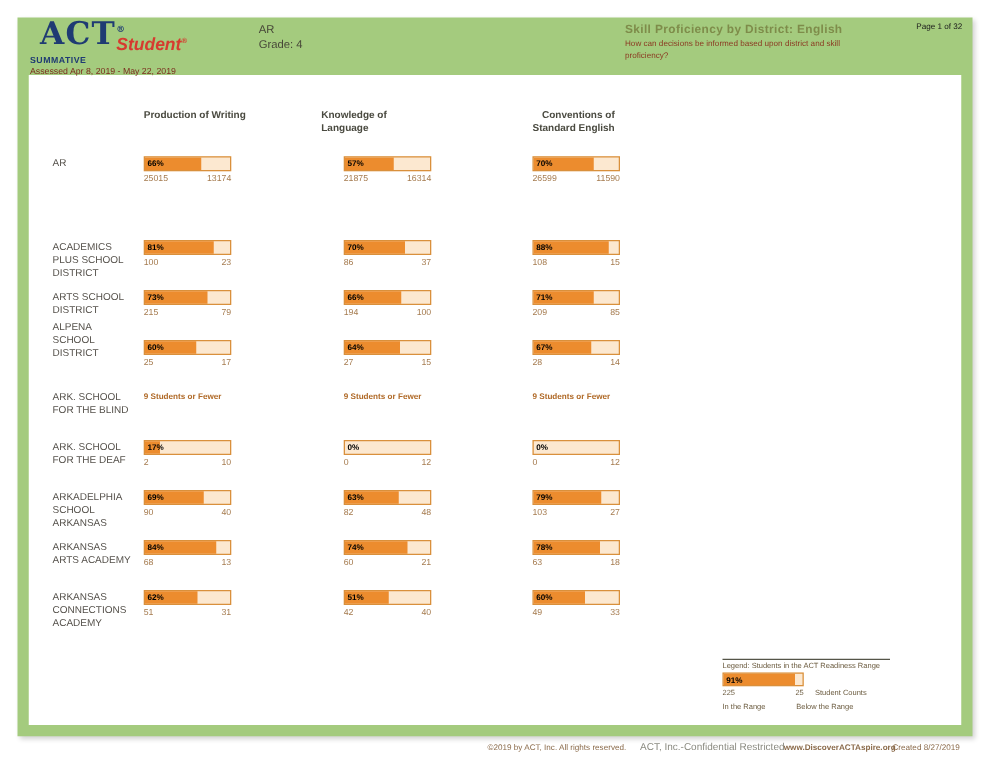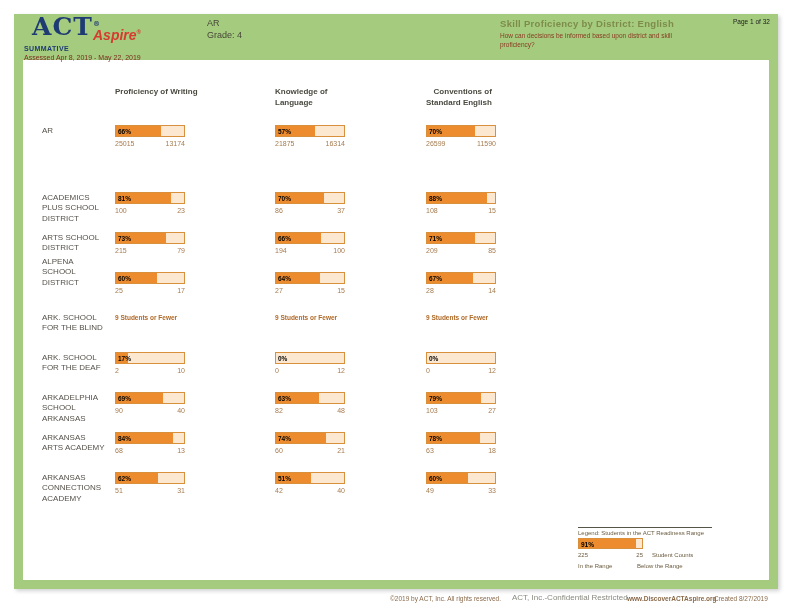--- a/index.html
+++ b/index.html
@@ -21,21 +21,21 @@
   .aspire-reg { font-size:6px; vertical-align:super; }
   .summative { left:24px; top:45px; font-size:7px; font-weight:bold; color:#1F3B73; letter-spacing:0.4px; }
   .assessed { left:24px; top:54px; font-size:7px; color:#7B2D1E; }
   .state { left:207px; top:18px; font-size:9px; color:#474738; }
   .grade { left:207px; top:30px; font-size:9px; color:#474738; }
   .report-title { left:500px; top:18px; font-size:9.5px; font-weight:bold; color:#7E8C4A; letter-spacing:0.3px; }
   .report-subtitle { left:500px; top:31px; width:205px; font-size:6.5px; color:#8B3A22; line-height:1.4; }
   .page-indicator { left:733px; top:18px; font-size:6.5px; color:#1a1a1a; }
   
   .col-header { top:87px; font-size:8px; font-weight:bold; color:#4A4A40; white-space:pre-line; line-height:1.35; }
-  .cx0 { left:115px; } .cx1 { left:275px; } .cx2 { left:426px;text-align:right; }
+  .cx0 { left:115px; } .cx1 { left:257px; } .cx2 { left:426px;text-align:right; }
   .row-label { position:absolute; left:42px; width:86px; font-size:8px; color:#55514B; white-space:pre-line; line-height:1.3; }
   .bar-cell { position:absolute; width:70px; height:28px; }
   .bar { position:relative; width:70px; height:12px; background:#FCE8D0; border:1px solid #D9903C; box-sizing:border-box; }
   .bar-fill { position:absolute; left:0; top:0; bottom:0; background:#EC8C2E; }
   .bar-pct { position:absolute; left:2px; top:0; font-size:6.5px; font-weight:bold; color:#000; line-height:11px; }
   .counts { position:absolute; left:0; top:15px; width:70px; height:9px; font-size:7px; color:#A57B4F; }
   .count-left { position:absolute; left:0; }
   .count-right { position:absolute; right:0; }
   .fewer-text { position:absolute; font-size:6.5px; font-weight:bold; color:#B06A28; }
   
@@ -53,30 +53,30 @@
   .f-created { left:714px; top:595px; font-size:6.5px; color:#8A6A4A; }
 </style>
 </head>
 <body>
 
 <div class="frame">
   <div class="content-white"></div>
 </div>
 
 <div class="abs act-logo"><span>ACT</span><span class="act-reg">®</span></div>
-<div class="abs aspire"><span>Aspire</span><span class="aspire-reg">®</span></div>
+<div class="abs aspire"><span>Student</span><span class="aspire-reg">®</span></div>
 <div class="abs summative">SUMMATIVE</div>
 <div class="abs assessed">Assessed Apr 8, 2019 - May 22, 2019</div>
 <div class="abs state">AR</div>
 <div class="abs grade">Grade: 4</div>
 <div class="abs report-title">Skill Proficiency by District: English</div>
 <div class="abs report-subtitle">How can decisions be informed based upon district and skill proficiency?</div>
 <div class="abs page-indicator">Page 1 of 32</div>
 
-<div class="abs col-header cx0">Proficiency of Writing</div>
+<div class="abs col-header cx0">Production of Writing</div>
 <div class="abs col-header cx1">Knowledge of
 Language</div>
 <div class="abs col-header cx2">Conventions of
 Standard English</div>
 
 <div id="rows">
     <div class="row-label" style="top: 126px;">AR</div>
     <div class="bar-cell" style="left: 115px; top: 125px;">
       <div class="bar">
         <div class="bar-fill" style="width: 66%;"></div>

